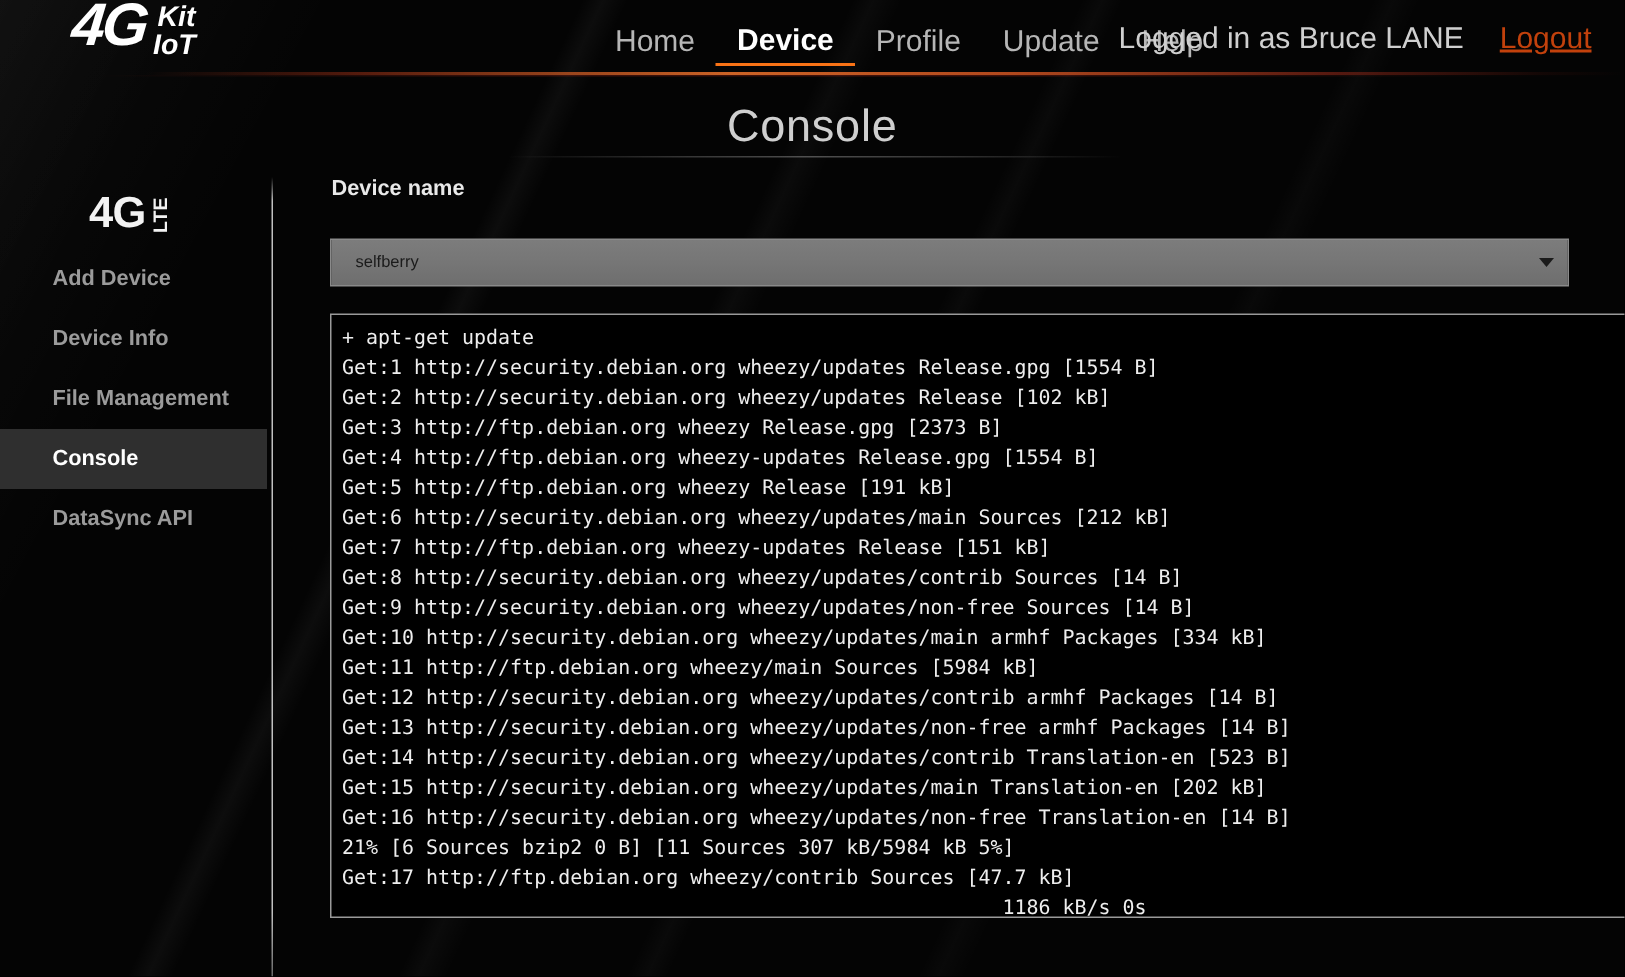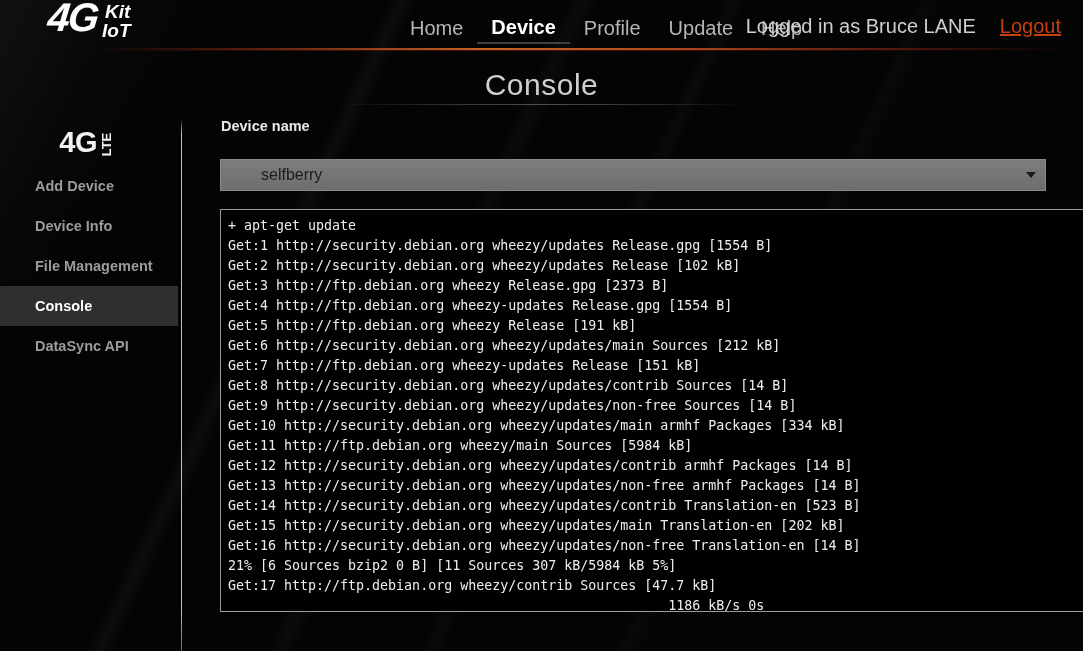--- a/index.html
+++ b/index.html
@@ -65,21 +65,21 @@
   }
   .nav a {
     color: #b6b6b6;
     text-decoration: none;
     padding: 2px 14px 3px 14px;
     white-space: nowrap;
   }
   .nav a.active {
     color: #ffffff;
     font-weight: bold;
-    border-bottom: 2px solid #404040;
+    border-bottom: 2px solid #f97316;
   }
 
   .userbox {
     position: absolute; right: 22px; top: 15px;
     font-size: 20px; color: #cfcfcf;
     display: flex; align-items: center; gap: 24px;
   }
   .userbox .logout {
     color: #c2410c; 
   }
@@ -181,23 +181,22 @@
   .select-wrap {
     position: relative;
     width: 826px; height: 32px;
     background: linear-gradient(to bottom, #7c7c7c 0%, #767676 50%, #6e6e6e 100%);
     border: 1px solid #8a8a8a;
     display: flex; align-items: center;
     margin-top: 25px;
   }
   .select-wrap .sel-text {
     color: #1b1b1b;
-    font-size: 16px;
+    font-size: 11px;
     padding-left: 16px;
-    margin-left: 24px;
   }
   .select-wrap .sel-arrow {
     position: absolute; right: 9px; top: 50%; transform: translateY(-50%);
     width: 0; height: 0;
     border-left: 5px solid transparent;
     border-right: 5px solid transparent;
     border-top: 6px solid #1b1b1b;
   }
 
   .console-box {

